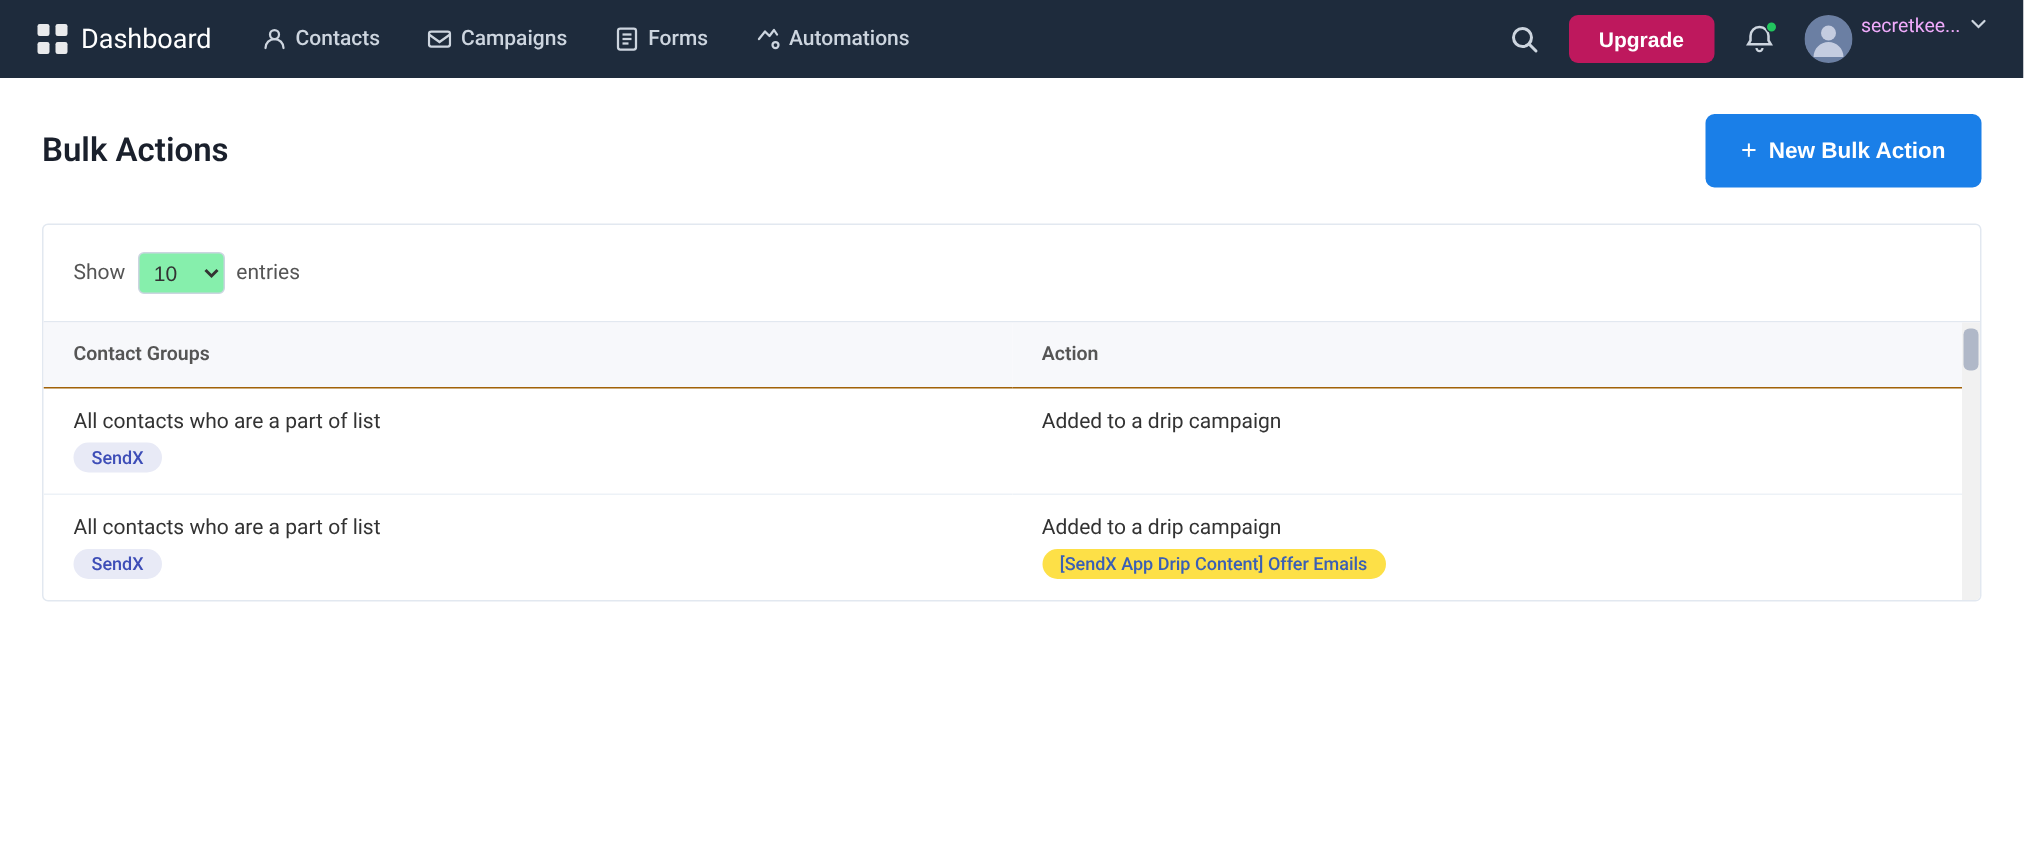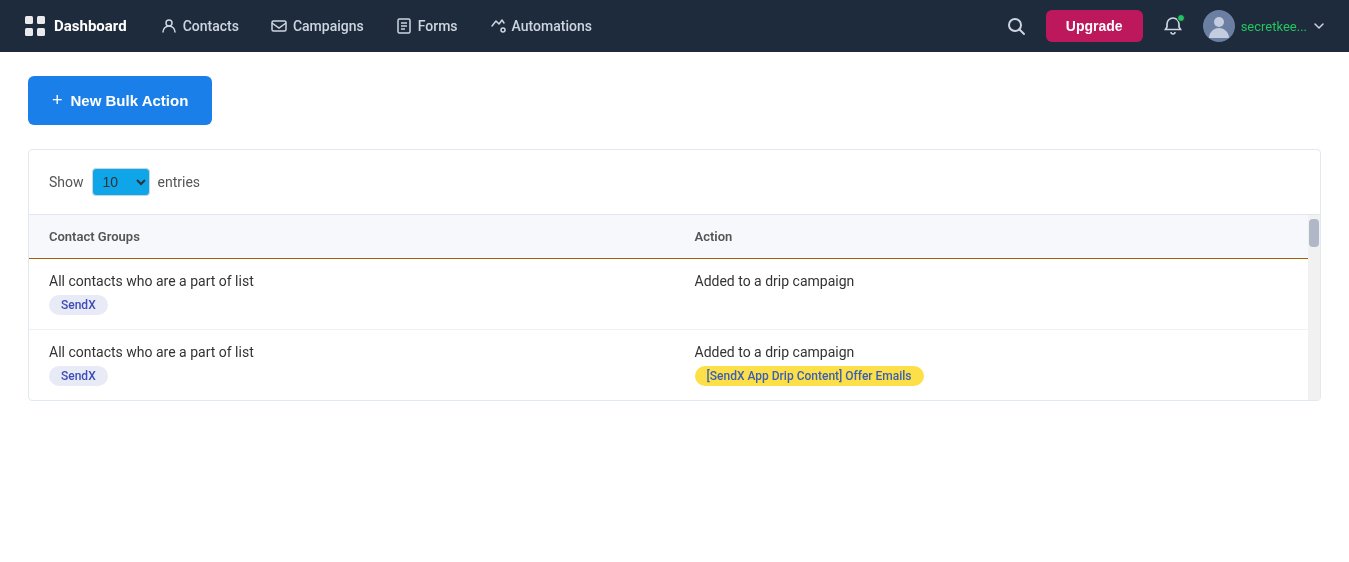--- a/index.html
+++ b/index.html
@@ -9,21 +9,21 @@
     .navbar {
       background: #1e2b3c;
       display: flex;
       align-items: center;
       padding: 0 16px;
       height: 52px;
       gap: 4px;
     }
     .nav-logo {
       display: flex; align-items: center; gap: 8px;
-      color: #fff; font-size: 15px; font-weight: 700;
+      color: #fff; font-size: 18px; font-weight: 400;
       margin-right: 8px; padding: 0 8px;
     }
     .nav-logo svg { width: 22px; height: 22px; }
     .nav-item {
       display: flex; align-items: center; gap: 6px;
       color: #cdd5df; font-size: 14px; font-weight: 500;
       padding: 8px 14px; border-radius: 4px;
       cursor: pointer; white-space: nowrap;
     }
     .nav-spacer { flex: 1; }
@@ -39,22 +39,22 @@
     .nav-bell {
       position: relative; color: #cdd5df; cursor: pointer; padding: 8px;
       display: flex; align-items: center;
     }
     .bell-dot {
       position: absolute; top: 6px; right: 6px;
       width: 8px; height: 8px; background: #22c55e; border-radius: 50%;
       border: 1.5px solid #1e2b3c;
     }
     .nav-avatar {
-      display: flex; align-items: center; gap: 6px;
-      color: #22c55e; cursor: pointer; padding: 4px 8px; border-radius: 4px;
+      display: flex; align-items: flex-start; gap: 6px;
+      color: #f0abfc; cursor: pointer; padding: 4px 8px; border-radius: 4px;
     }
     .avatar-circle {
       width: 32px; height: 32px; border-radius: 50%; background: #4a5568;
       display: flex; align-items: center; justify-content: center;
       overflow: hidden;
     }
     .avatar-name { font-size: 13px; }
 
     
     .page-container { padding: 24px 28px; }
@@ -76,21 +76,21 @@
     }
 
     
     .show-entries {
       display: flex; align-items: center; gap: 8px;
       padding: 18px 20px; font-size: 14px; color: #555;
       border-bottom: 1px solid #e2e8f0;
     }
     .entries-select {
       border: 1px solid #cbd5e0; border-radius: 4px; padding: 4px 6px;
-      font-size: 14px; color: #333; background: #0ea5e9; cursor: pointer;
+      font-size: 14px; color: #333; background: #86efac; cursor: pointer;
     }
 
     
     .data-table { width: 100%; border-collapse: collapse; }
     .data-table thead tr {
       background: #f7f8fb;
     }
     .data-table th {
       text-align: left; padding: 14px 20px;
       font-size: 13px; font-weight: 600; color: #555;
@@ -190,20 +190,21 @@
     </div>
     <span class="avatar-name">secretkee...</span>
     <svg width="12" height="12" viewBox="0 0 12 12">
         <path d="M2 4l4 4 4-4" stroke="#cdd5df" stroke-width="1.5" fill="none" stroke-linecap="round"></path>
       </svg>
   </div>
 </nav>
 
 <div class="page-container">
   <div class="page-header">
+    <h1 class="page-title">Bulk Actions</h1>
     <button class="new-bulk-btn">
       <span style="font-size:18px; font-weight:300;">+</span>
       <span>New Bulk Action</span>
     </button>
   </div>
 
   <div class="table-outer table-wrap">
 
     <div class="show-entries">
       <span>Show</span>

